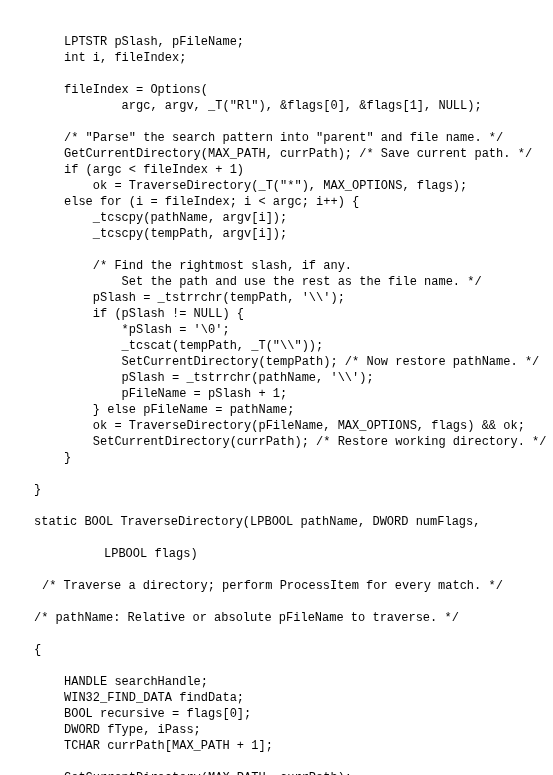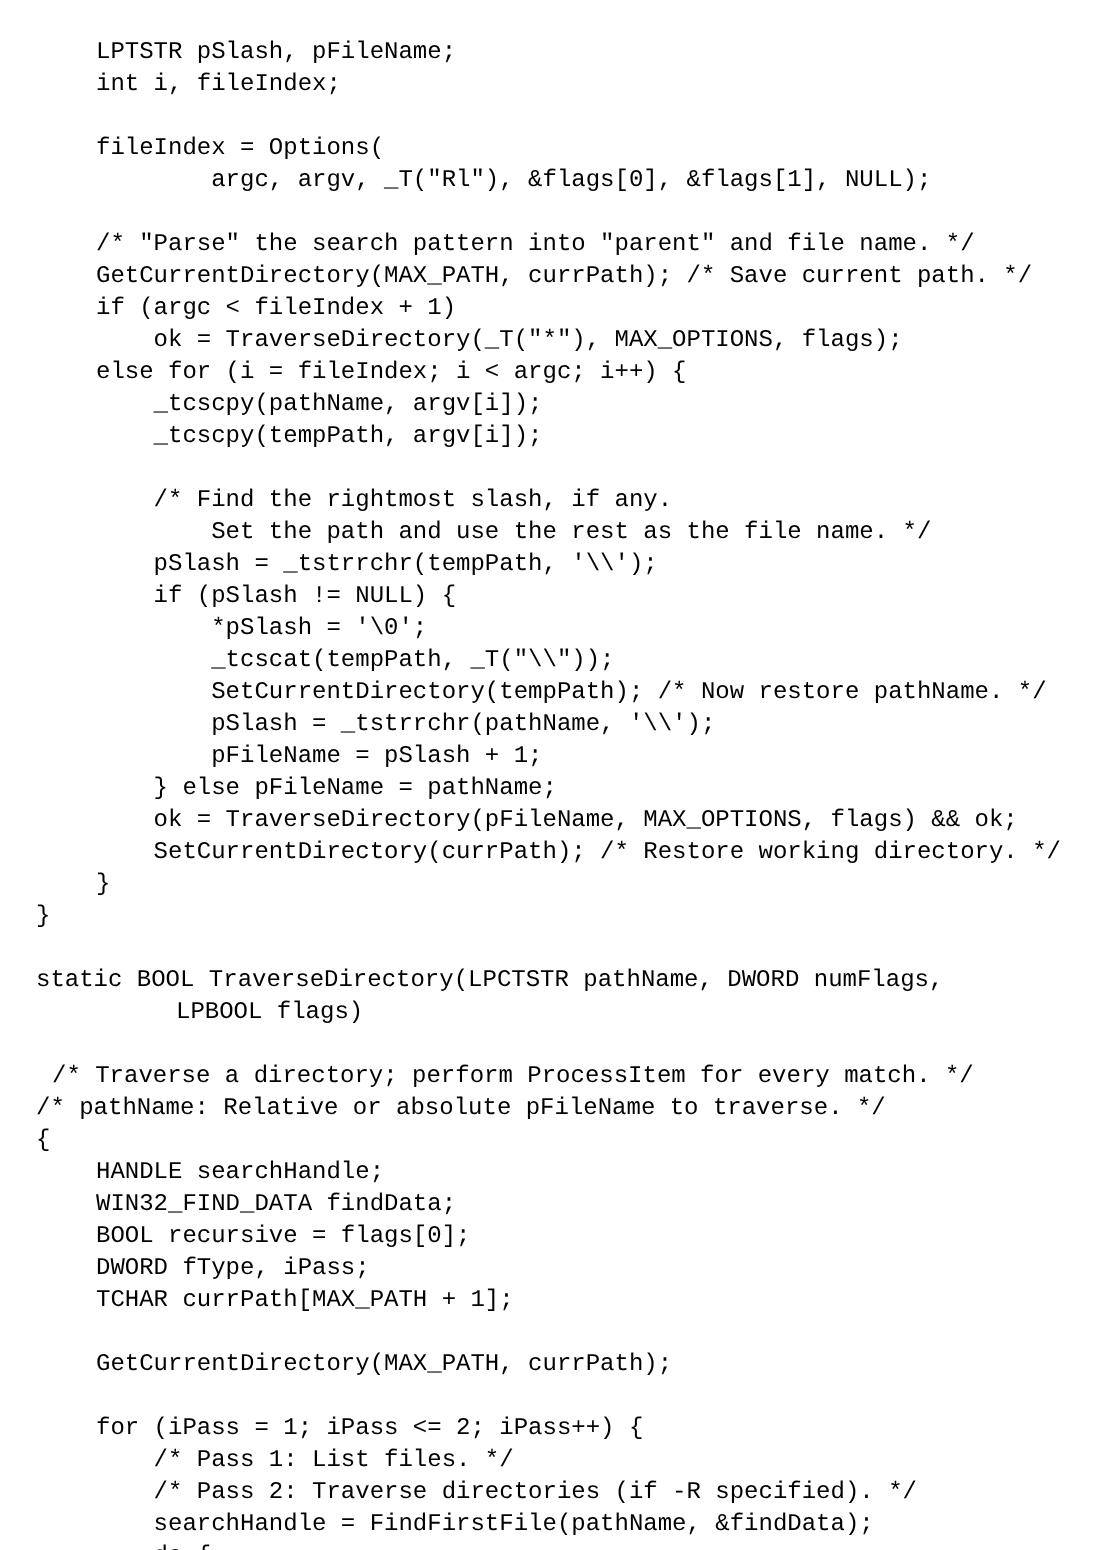--- a/index.html
+++ b/index.html
@@ -9,21 +9,21 @@
     width: 553px;
   }
   body {
     padding: 18px 0 18px 0;
   }
   pre.code {
     font-family: "Courier New", Courier, monospace;
     font-size: 12px;
     line-height: 16px;
     white-space: pre;
-    margin: 0;
+    margin: 16px;
     padding: 0 0 0 48px;
     color: #000000;
   }
 </style>
 </head>
 <body>
 
 <pre class="code">LPTSTR pSlash, pFileName;
 int i, fileIndex;
 
@@ -45,21 +45,21 @@
         *pSlash = '\0';
         _tcscat(tempPath, _T("\\"));
         SetCurrentDirectory(tempPath); /* Now restore pathName. */
         pSlash = _tstrrchr(pathName, '\\');
         pFileName = pSlash + 1;
     } else pFileName = pathName;
     ok = TraverseDirectory(pFileName, MAX_OPTIONS, flags) &amp;&amp; ok;
     SetCurrentDirectory(currPath); /* Restore working directory. */
 }</pre>
 <pre class="code" style="padding-left:18px">}</pre>
-<pre class="code" style="padding-left:18px; margin-top:16px">static BOOL TraverseDirectory(LPCTSTR pathName, DWORD numFlags,</pre>
+<pre class="code" style="padding-left:18px; margin-top:16px">static BOOL TraverseDirectory(LPBOOL pathName, DWORD numFlags,</pre>
 <pre class="code" style="padding-left:88px">LPBOOL flags)</pre>
 <pre class="code" style="padding-left:26px; margin-top:16px">/* Traverse a directory; perform ProcessItem for every match. */</pre>
 <pre class="code" style="padding-left:18px">/* pathName: Relative or absolute pFileName to traverse. */</pre>
 <pre class="code" style="padding-left:18px">{</pre>
 <pre class="code">HANDLE searchHandle;
 WIN32_FIND_DATA findData;
 BOOL recursive = flags[0];
 DWORD fType, iPass;
 TCHAR currPath[MAX_PATH + 1];
 

